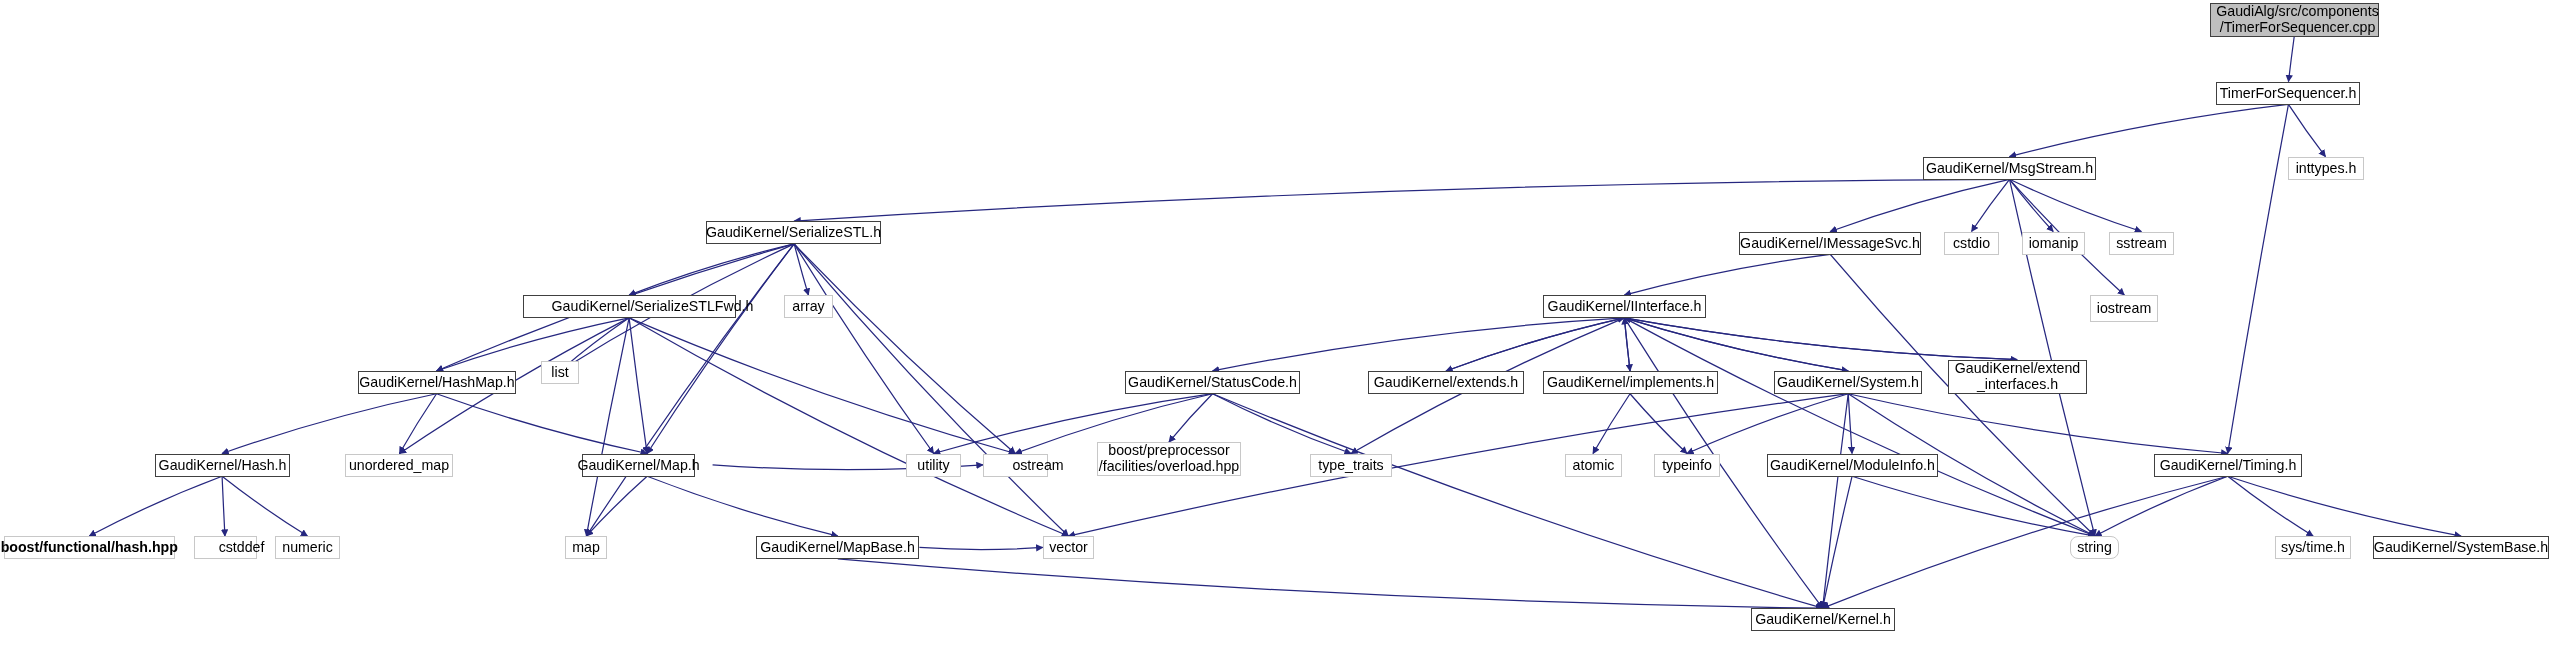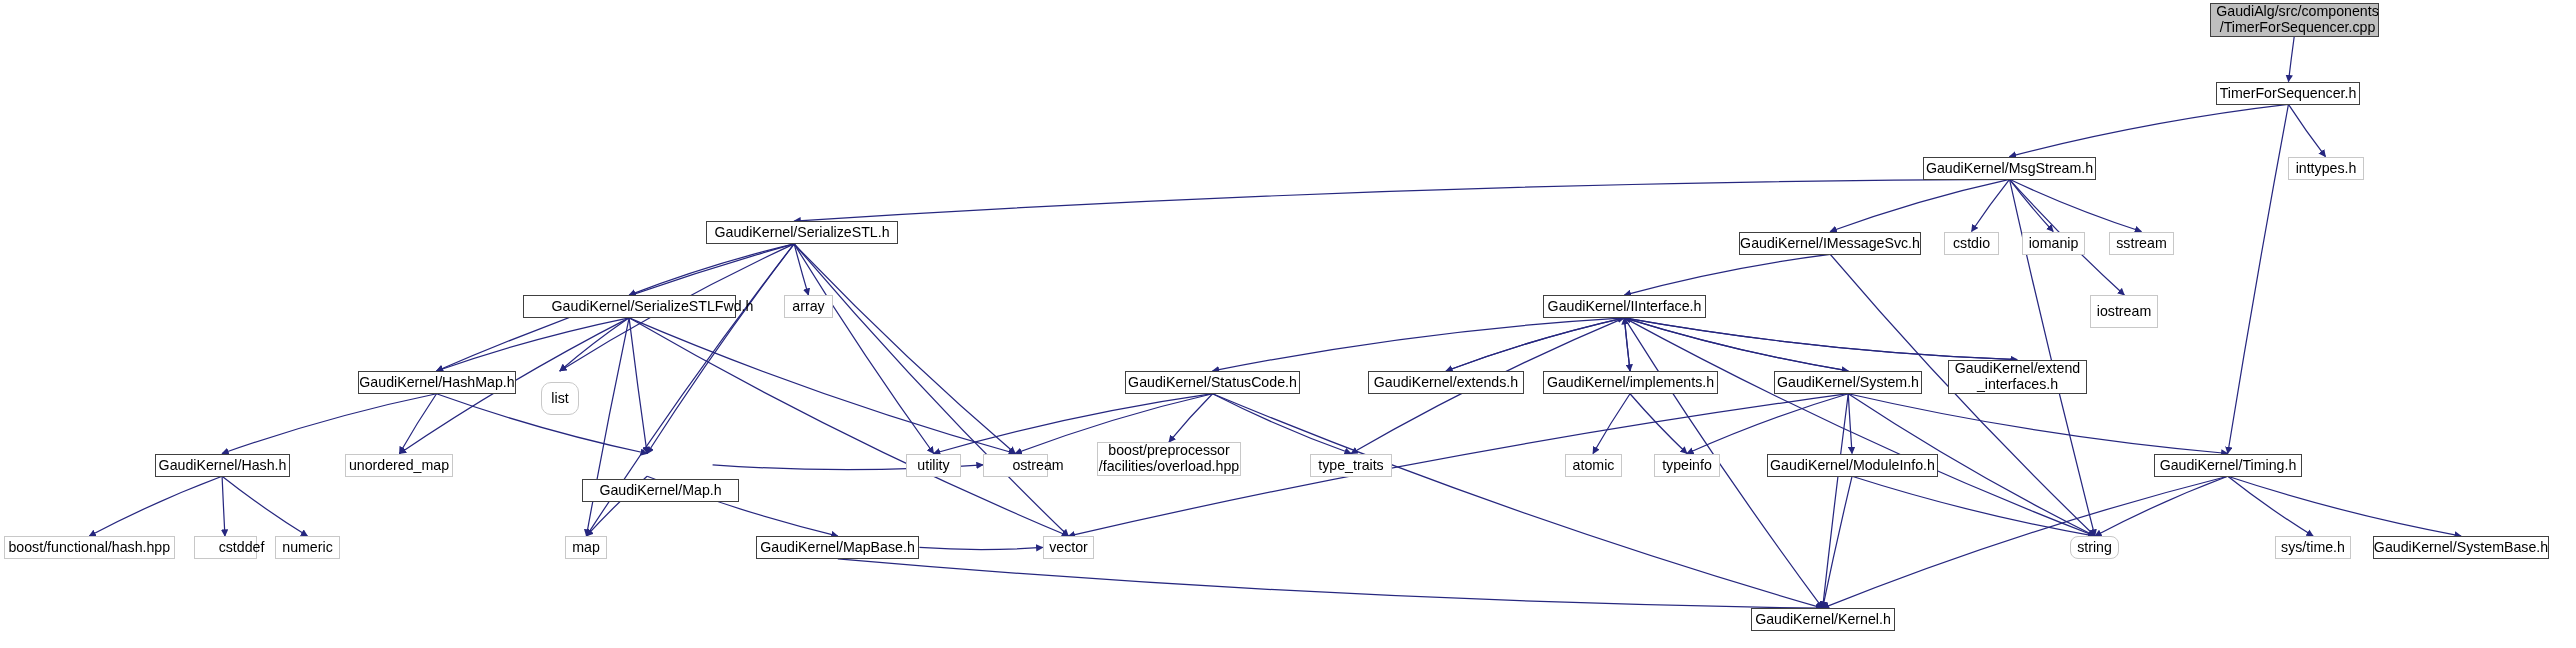--- a/index.html
+++ b/index.html
@@ -102,46 +102,46 @@
   <div id="node-layer">
       <div class="node root" style="left: 2210px; top: 2.8px; width: 169px; height: 34px;"><span>GaudiAlg/src/components
 /TimerForSequencer.cpp</span></div>
       <div class="node hdr" style="left: 2216px; top: 82px; width: 144px; height: 23px;"><span>TimerForSequencer.h</span></div>
       <div class="node sys" style="left: 2288px; top: 157px; width: 76px; height: 23px;"><span>inttypes.h</span></div>
       <div class="node hdr" style="left: 1923px; top: 157px; width: 173px; height: 23px;"><span>GaudiKernel/MsgStream.h</span></div>
       <div class="node hdr" style="left: 1739px; top: 232px; width: 182px; height: 23px;"><span>GaudiKernel/IMessageSvc.h</span></div>
       <div class="node sys" style="left: 1944px; top: 232px; width: 55px; height: 23px;"><span>cstdio</span></div>
       <div class="node sys" style="left: 2022px; top: 232px; width: 63px; height: 23px;"><span>iomanip</span></div>
       <div class="node sys" style="left: 2109px; top: 232px; width: 65px; height: 23px;"><span>sstream</span></div>
-      <div class="node sys" style="left: 2090px; top: 295px; width: 68px; height: 33px;"><span>iostream</span></div>
-      <div class="node hdr" style="left: 706px; top: 221px; width: 192px; height: 23px;"><span>GaudiKernel/SerializeSTL.h</span></div>
+      <div class="node sys" style="left: 2090px; top: 295px; width: 68px; height: 27px;"><span>iostream</span></div>
+      <div class="node hdr" style="left: 706px; top: 221px; width: 175px; height: 23px;"><span>GaudiKernel/SerializeSTL.h</span></div>
       <div class="node hdr" style="left: 523px; top: 295px; width: 213px; height: 23px; padding-left: 46px;"><span>GaudiKernel/SerializeSTLFwd.h</span></div>
       <div class="node sys" style="left: 784px; top: 295px; width: 49px; height: 23px;"><span>array</span></div>
       <div class="node hdr" style="left: 1543px; top: 295px; width: 163px; height: 23px;"><span>GaudiKernel/IInterface.h</span></div>
       <div class="node hdr" style="left: 358px; top: 371px; width: 158px; height: 23px;"><span>GaudiKernel/HashMap.h</span></div>
-      <div class="node sys" style="left: 541px; top: 382px; width: 38px; height: 33px; border-radius: 10px;"><span>list</span></div>
+      <div class="node sys" style="left: 541px; top: 361px; width: 38px; height: 23px;"><span>list</span></div>
       <div class="node hdr" style="left: 1125px; top: 371px; width: 175px; height: 23px;"><span>GaudiKernel/StatusCode.h</span></div>
       <div class="node hdr" style="left: 1368px; top: 371px; width: 156px; height: 23px;"><span>GaudiKernel/extends.h</span></div>
       <div class="node hdr" style="left: 1543px; top: 371px; width: 175px; height: 23px;"><span>GaudiKernel/implements.h</span></div>
       <div class="node hdr" style="left: 1774px; top: 371px; width: 148px; height: 23px;"><span>GaudiKernel/System.h</span></div>
       <div class="node hdr" style="left: 1948px; top: 360px; width: 139px; height: 34px;"><span>GaudiKernel/extend
 _interfaces.h</span></div>
       <div class="node hdr" style="left: 155px; top: 454px; width: 135px; height: 23px;"><span>GaudiKernel/Hash.h</span></div>
       <div class="node sys" style="left: 345px; top: 454px; width: 108px; height: 23px;"><span>unordered_map</span></div>
-      <div class="node hdr" style="left: 582px; top: 454px; width: 157px; height: 23px; margin-top: 25px;"><span>GaudiKernel/Map.h</span></div>
+      <div class="node hdr" style="left: 582px; top: 454px; width: 113px; height: 23px;"><span>GaudiKernel/Map.h</span></div>
       <div class="node sys" style="left: 906px; top: 454px; width: 55px; height: 23px;"><span>utility</span></div>
       <div class="node sys" style="left: 983px; top: 454px; width: 65px; height: 23px; padding-left: 45px;"><span>ostream</span></div>
       <div class="node sys" style="left: 1097px; top: 442px; width: 144px; height: 34px;"><span>boost/preprocessor
 /facilities/overload.hpp</span></div>
       <div class="node sys" style="left: 1310px; top: 454px; width: 82px; height: 23px;"><span>type_traits</span></div>
       <div class="node sys" style="left: 1565px; top: 454px; width: 57px; height: 23px;"><span>atomic</span></div>
       <div class="node sys" style="left: 1654px; top: 454px; width: 66px; height: 23px;"><span>typeinfo</span></div>
       <div class="node hdr" style="left: 1767px; top: 454px; width: 171px; height: 23px;"><span>GaudiKernel/ModuleInfo.h</span></div>
       <div class="node hdr" style="left: 2154px; top: 454px; width: 148px; height: 23px;"><span>GaudiKernel/Timing.h</span></div>
-      <div class="node sys" style="left: 3.8px; top: 536px; width: 171px; height: 23px;"><span>boost/functional/hash.hpp</span></div>
+      <div class="node sys" style="left: 3.8px; top: 536px; width: 171px; height: 23px; font-weight: bold;"><span>boost/functional/hash.hpp</span></div>
       <div class="node sys" style="left: 194px; top: 536px; width: 63px; height: 23px; padding-left: 32px;"><span>cstddef</span></div>
       <div class="node sys" style="left: 275px; top: 536px; width: 65px; height: 23px;"><span>numeric</span></div>
       <div class="node sys" style="left: 565px; top: 536px; width: 42px; height: 23px;"><span>map</span></div>
       <div class="node hdr" style="left: 756px; top: 536px; width: 163px; height: 23px;"><span>GaudiKernel/MapBase.h</span></div>
       <div class="node sys" style="left: 1043px; top: 536px; width: 51px; height: 23px;"><span>vector</span></div>
       <div class="node sys" style="left: 2070px; top: 536px; width: 49px; height: 23px; border-radius: 8px;"><span>string</span></div>
       <div class="node sys" style="left: 2275px; top: 536px; width: 76px; height: 23px;"><span>sys/time.h</span></div>
       <div class="node hdr" style="left: 2373px; top: 536px; width: 176px; height: 23px;"><span>GaudiKernel/SystemBase.h</span></div>
       <div class="node hdr" style="left: 1751px; top: 608px; width: 144px; height: 23px;"><span>GaudiKernel/Kernel.h</span></div>
     </div>

